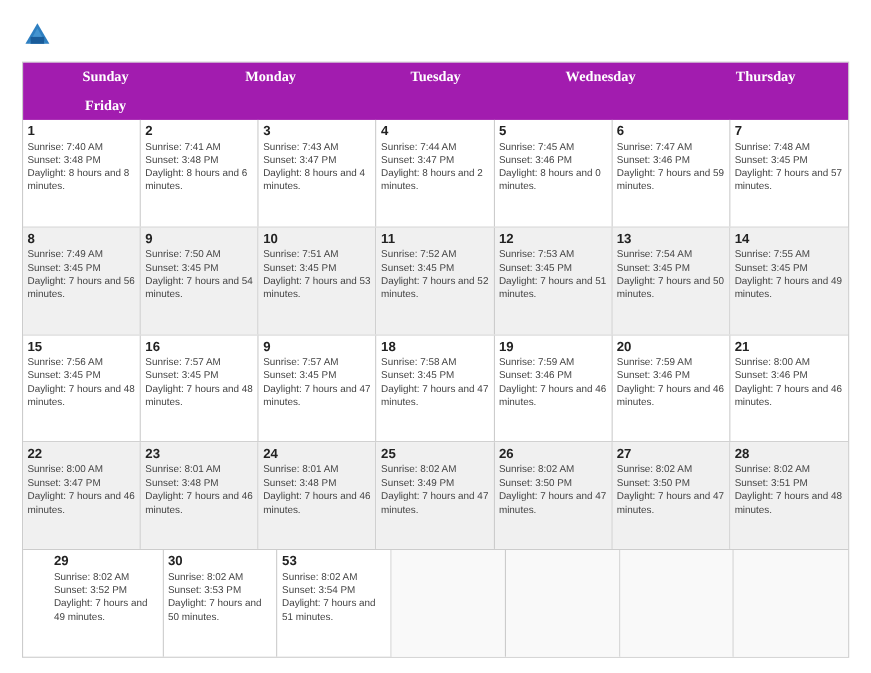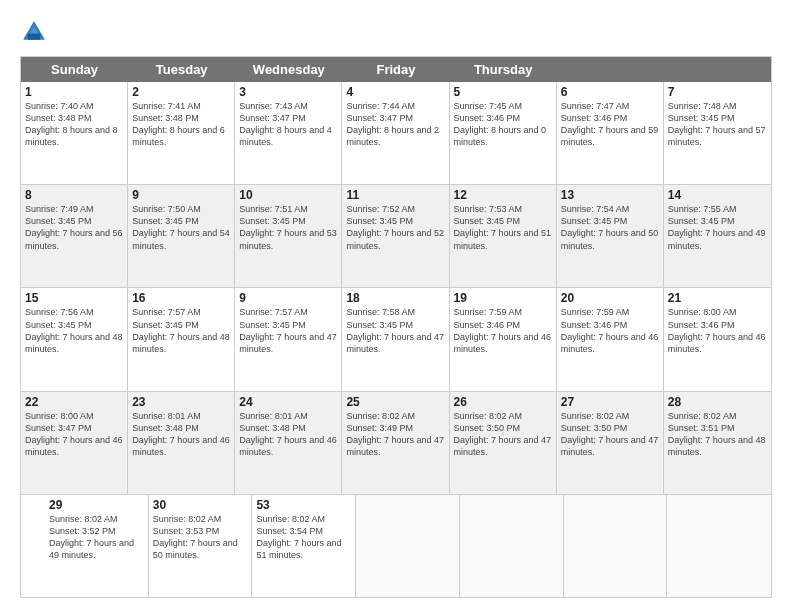--- a/index.html
+++ b/index.html
@@ -56,22 +56,23 @@
       color: #555;
     }
     .calendar {
       flex: 1;
       display: flex;
       flex-direction: column;
       border: 1px solid #ccc;
     }
     .cal-header-row {
       display: grid;
-      grid-template-columns: repeat(7, 1fr);
-      background: #737373;
+      grid-template-columns: repeat(5, 1fr);
+      background: #a21caf;
+      font-family: Liberation Serif, serif;
     }
     .cal-header-cell {
       color: #fff;
       font-size: 13px;
       font-weight: bold;
       text-align: center;
       padding: 5px 2px;
     }
     .cal-body {
       display: flex;
@@ -136,24 +137,25 @@
     </div>
     <div class="title-block">
       <h1></h1>
       <h2></h2>
     </div>
   </div>
 
   <div class="calendar">
     <div class="cal-header-row">
     <div class="cal-header-cell">Sunday</div>
+        <div class="cal-header-cell">Monday</div>
         <div class="cal-header-cell">Tuesday</div>
         <div class="cal-header-cell">Wednesday</div>
+        <div class="cal-header-cell">Thursday</div>
         <div class="cal-header-cell">Friday</div>
-        <div class="cal-header-cell">Thursday</div>
       </div>
     <div class="cal-body">
     <div class="cal-week">
           <div class="cal-cell">
             <span class="day-num">1</span>
             <div class="day-detail">Sunrise: 7:40 AM<br>Sunset: 3:48 PM<br>Daylight: 8 hours and 8 minutes.</div>
           </div>
           <div class="cal-cell">
             <span class="day-num">2</span>
             <div class="day-detail">Sunrise: 7:41 AM<br>Sunset: 3:48 PM<br>Daylight: 8 hours and 6 minutes.</div>

